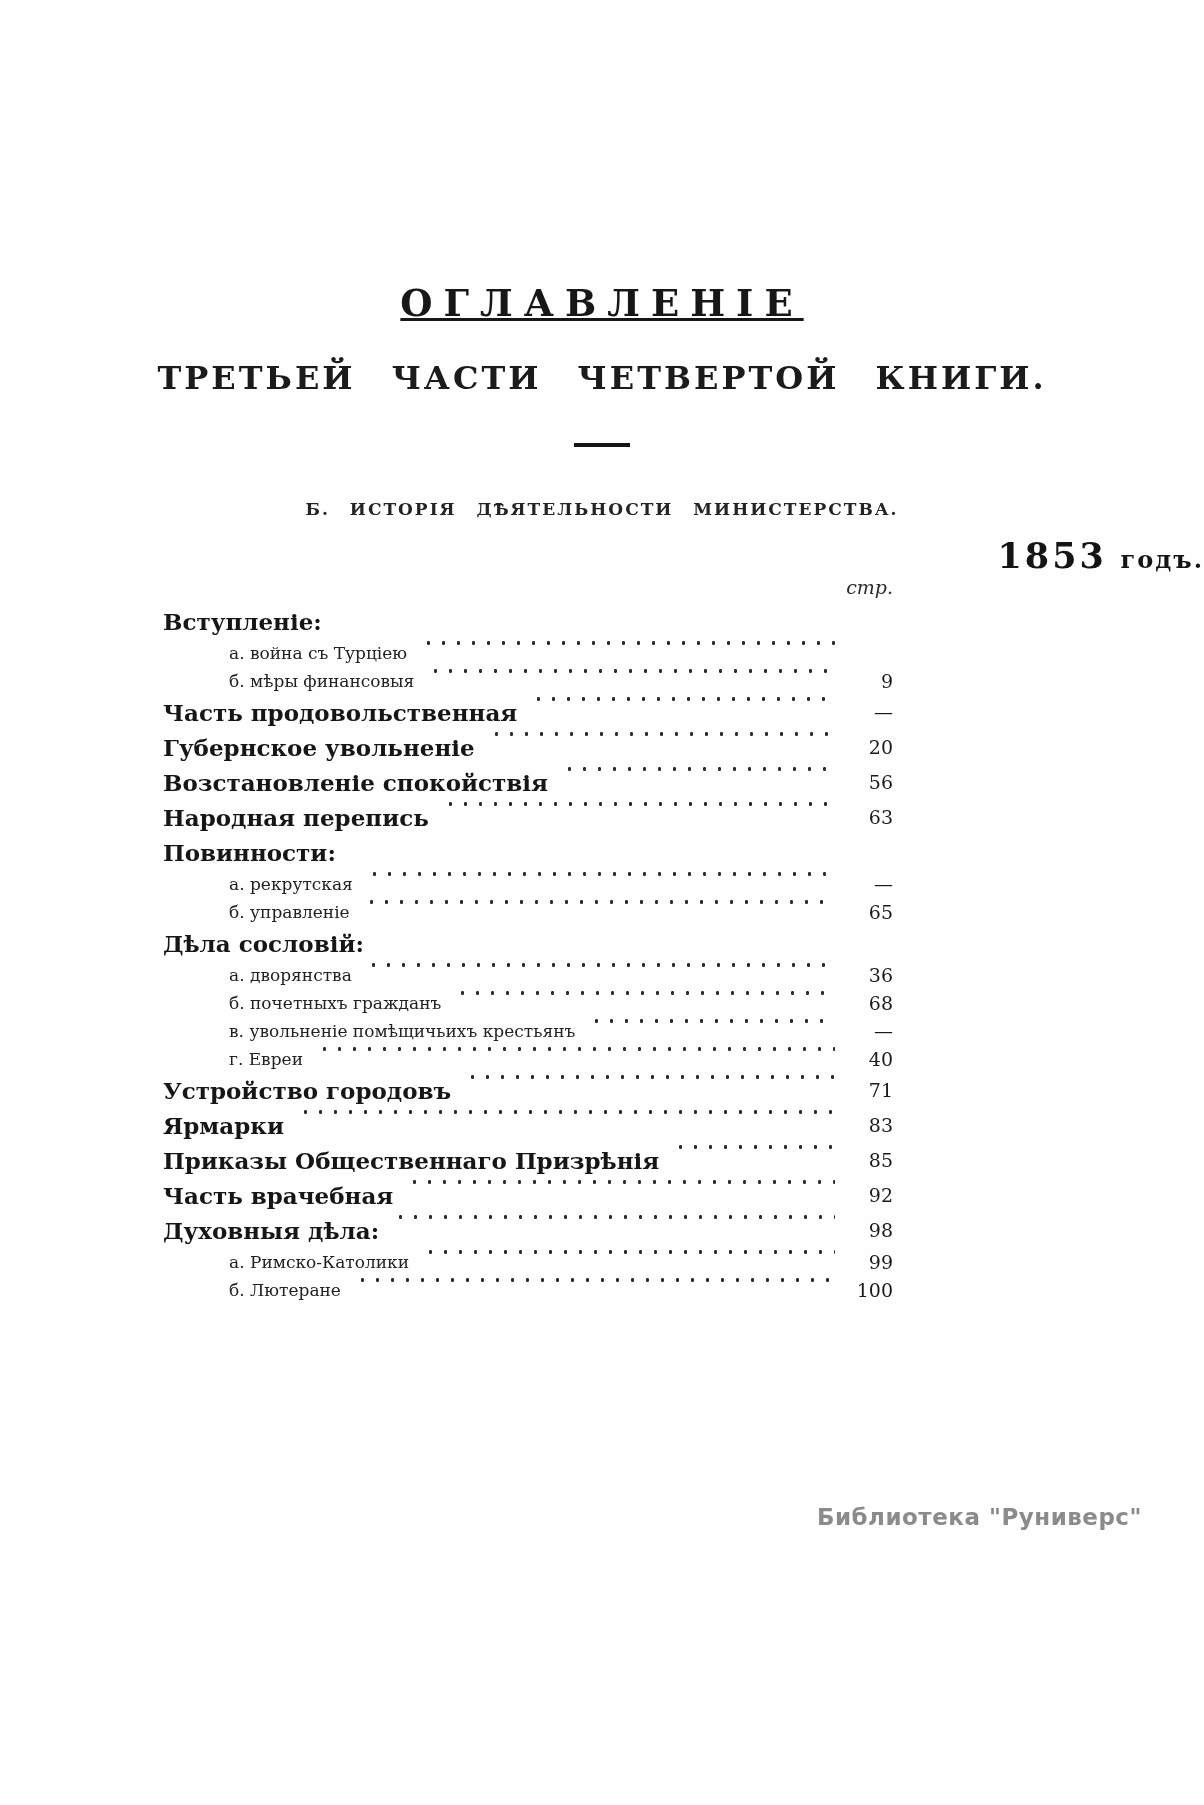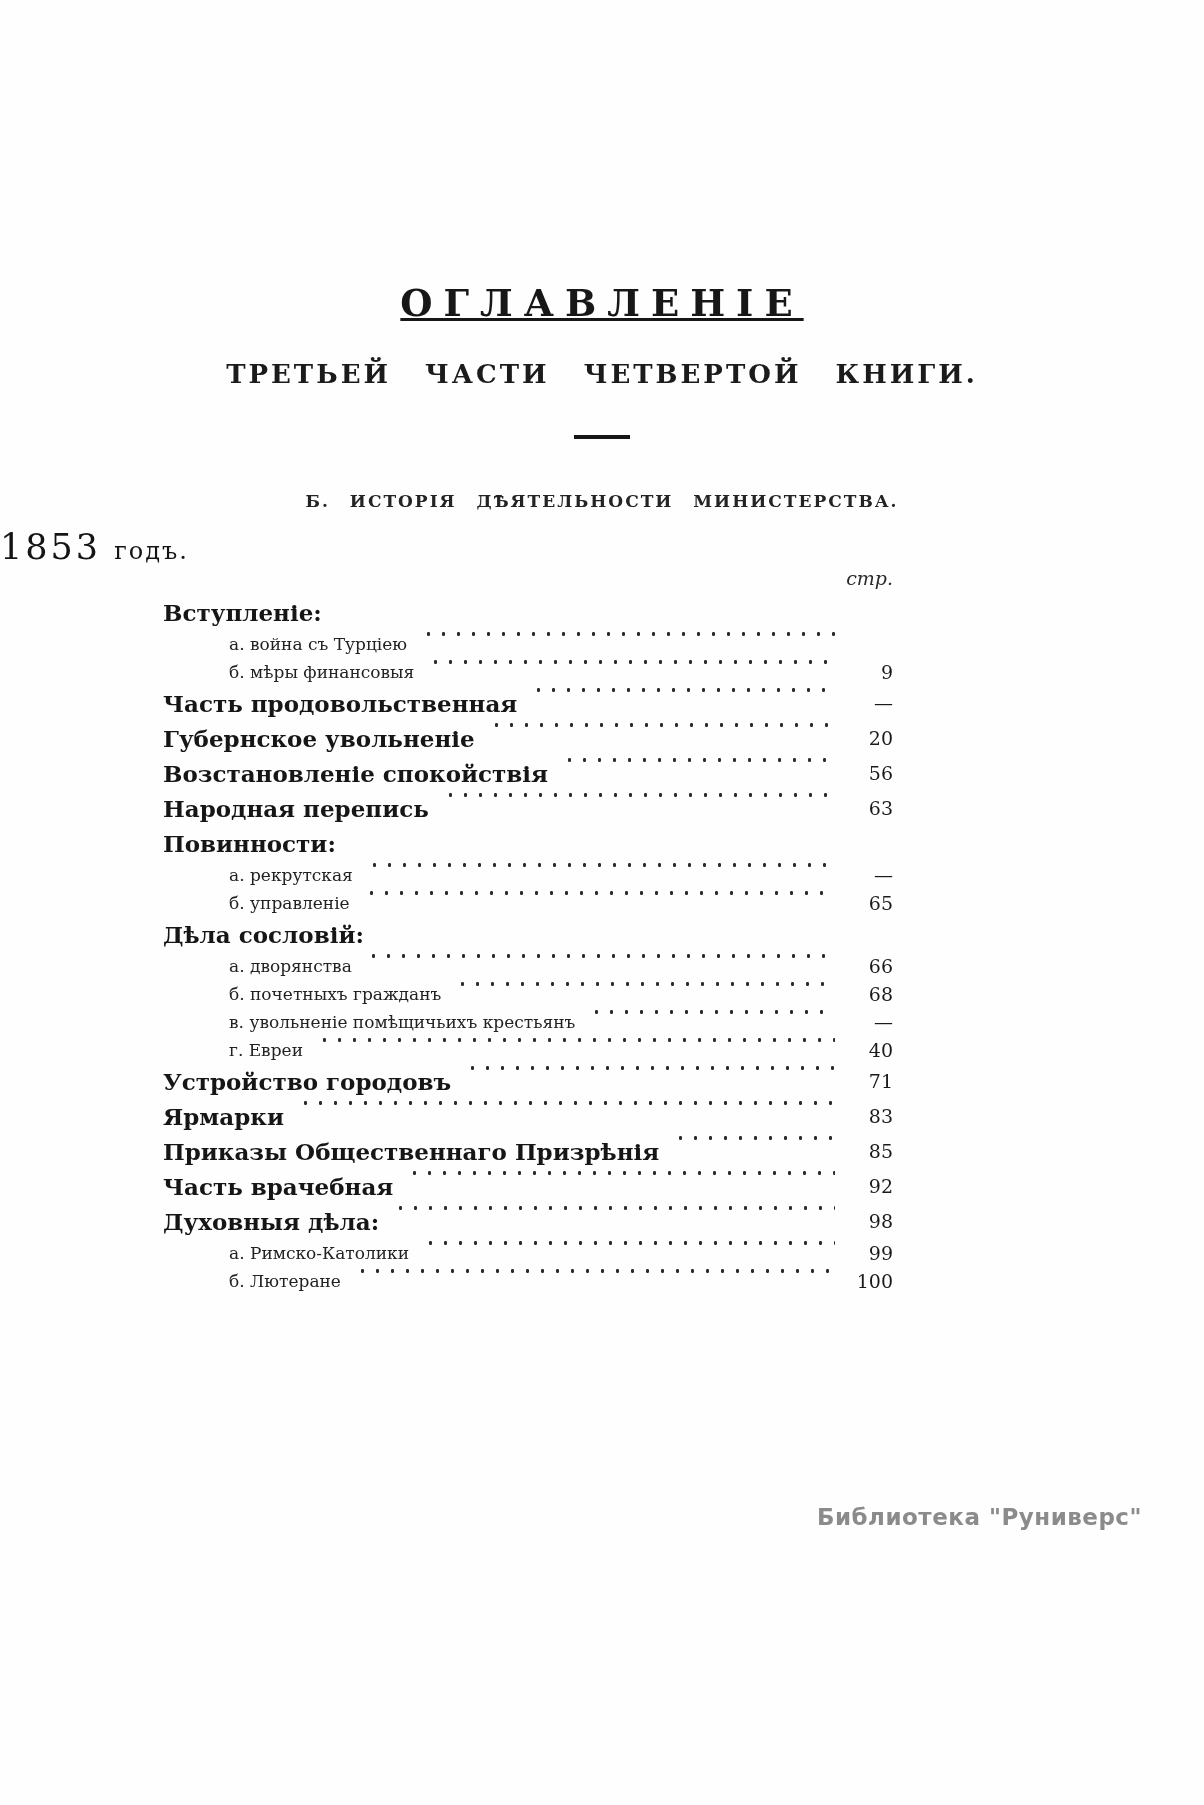--- a/index.html
+++ b/index.html
@@ -24,21 +24,21 @@
     font-size: 37px;
     font-weight: 700;
     letter-spacing: 11px;
     color: #171717;
     text-decoration: underline;
   }
   .subtitle {
     margin: 0;
     margin-top: 34px;
     text-align: center;
-    font-size: 26px;
+    font-size: 32px;
     font-weight: 700;
     letter-spacing: 3px;
     word-spacing: 22px;
     color: #1b1b1b;
   }
   .rule {
     width: 56px;
     height: 0;
     border-top: 4px solid #161616;
     margin: 46px auto 0 auto;
@@ -48,23 +48,24 @@
     margin-top: 52px;
     text-align: center;
     font-size: 17px;
     font-weight: 700;
     letter-spacing: 2px;
     word-spacing: 12px;
     color: #242424;
   }
   .year-line {
     margin-top: 16px;
-    text-align: left;
-    font-weight: 400;
+    text-align: right;
+    font-weight: 700;
     color: #141414;
+    margin-left: 16px;
   }
   .year-number {
     font-size: 35px;
     letter-spacing: 3px;
   }
   .year-word {
     font-size: 24px;
     letter-spacing: 2px;
     margin-left: 8px;
   }
@@ -200,21 +201,21 @@
         <span class="dots"></span>
         <span class="pagenum">65</span>
       </div>
       <div class="toc-row main">
         <span class="label">Дѣла сословій:</span>
         <span class="pagenum"></span>
       </div>
       <div class="toc-row sub">
         <span class="label">а. дворянства</span>
         <span class="dots"></span>
-        <span class="pagenum">66</span>
+        <span class="pagenum">36</span>
       </div>
       <div class="toc-row sub">
         <span class="label">б. почетныхъ гражданъ</span>
         <span class="dots"></span>
         <span class="pagenum">68</span>
       </div>
       <div class="toc-row sub">
         <span class="label">в. увольненіе помѣщичьихъ крестьянъ</span>
         <span class="dots"></span>
         <span class="pagenum">—</span>

